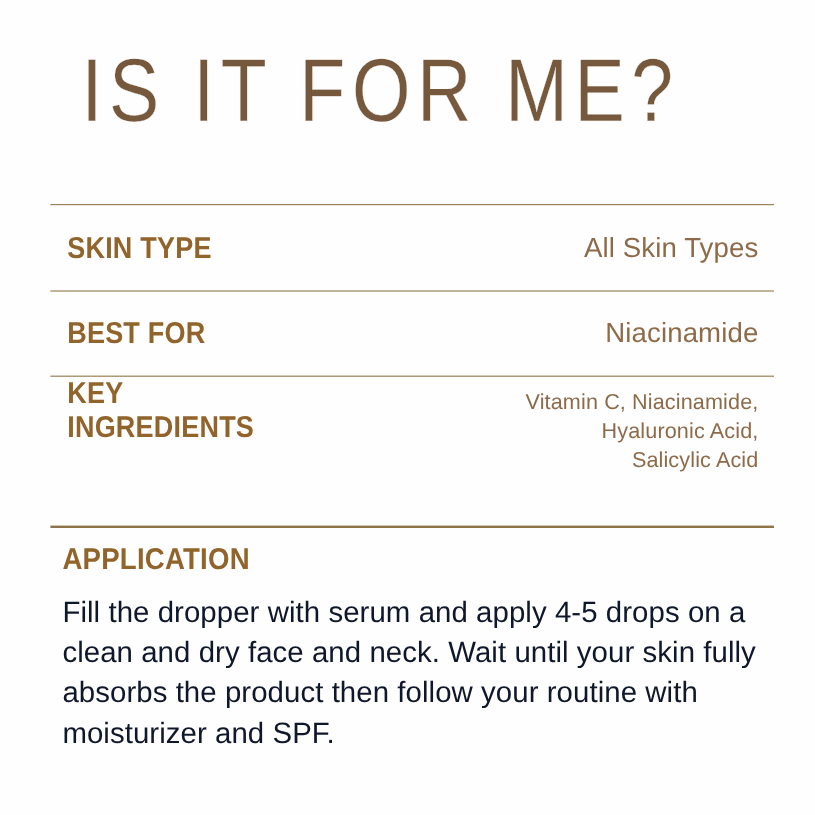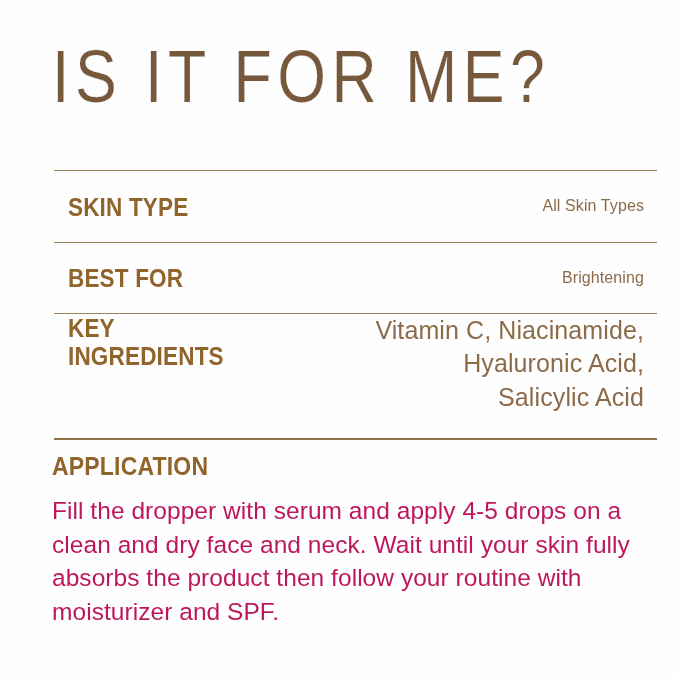--- a/index.html
+++ b/index.html
@@ -20,21 +20,21 @@
     position: relative;
     width: 679px;
     height: 679px;
     background: #fefefe;
     box-sizing: border-box;
   }
 
   
   .title-wrap {
     position: absolute;
-    left: 52px;
+    left: 68px;
     top: 30px;
     width: 590px;
     height: 92px;
     display: flex;
     align-items: center;
   }
   .title {
     font-family: "Liberation Sans", sans-serif;
     font-size: 63px;
     line-height: 1.0;
@@ -45,21 +45,21 @@
     
     -webkit-text-stroke: 0.2px #fdfcfb;
     transform: scaleY(1.18) scaleX(0.995);
     transform-origin: left center;
     opacity: 0.92;
   }
 
   
   .spec-table {
     position: absolute;
-    left: 54px;
+    left: 42px;
     top: 170px;
     width: 603px;
   }
   .rule {
     height: 0;
     border-top: 1.6px solid #9b8257;
     width: 100%;
   }
   .rule.thick {
     border-top-width: 2.2px;
@@ -86,33 +86,34 @@
     text-transform: uppercase;
     line-height: 1.12;
     white-space: pre-line;
     transform: scaleX(0.9);
     transform-origin: left center;
     flex: 0 0 auto;
   }
 
   .spec-value {
     font-family: "Liberation Sans", sans-serif;
-    font-size: 16px;
+    font-size: 23px;
     font-weight: 400;
     color: #8d6b49;
     text-align: right;
     line-height: 1.3;
     letter-spacing: 0.1px;
     white-space: pre-line;
     padding-right: 13px;
     flex: 1 1 auto;
   }
   .spec-row.r3 .spec-value {
-    font-size: 25px;
+    font-size: 18px;
     line-height: 1.33;
+    margin-top: 10px;
   }
 
   
   .application {
     position: absolute;
     left: 52px;
     top: 452px;
     width: 590px;
   }
   .app-heading {
@@ -123,21 +124,21 @@
     color: #91642b;
     text-transform: uppercase;
     transform: scaleX(0.92);
     transform-origin: left center;
     margin: 0 0 13px 0;
   }
   .app-body {
     font-family: "Liberation Sans", sans-serif;
     font-size: 24.5px;
     font-weight: 400;
-    color: #be185d;
+    color: #0f172a;
     line-height: 1.37;
     letter-spacing: 0.05px;
     margin: 0;
     width: 588px;
   }
 </style>
 </head>
 <body>
 
 <div class="card">
@@ -152,21 +153,21 @@
 
     <div class="spec-row r1">
       <div class="spec-label">SKIN TYPE</div>
       <div class="spec-value">All Skin Types</div>
     </div>
 
     <div class="rule"></div>
 
     <div class="spec-row r2">
       <div class="spec-label">BEST FOR</div>
-      <div class="spec-value">Brightening</div>
+      <div class="spec-value">Niacinamide</div>
     </div>
 
     <div class="rule"></div>
 
     <div class="spec-row r3">
       <div class="spec-label">KEY
 INGREDIENTS</div>
       <div class="spec-value">Vitamin C, Niacinamide,
 Hyaluronic Acid,
 Salicylic Acid</div>

